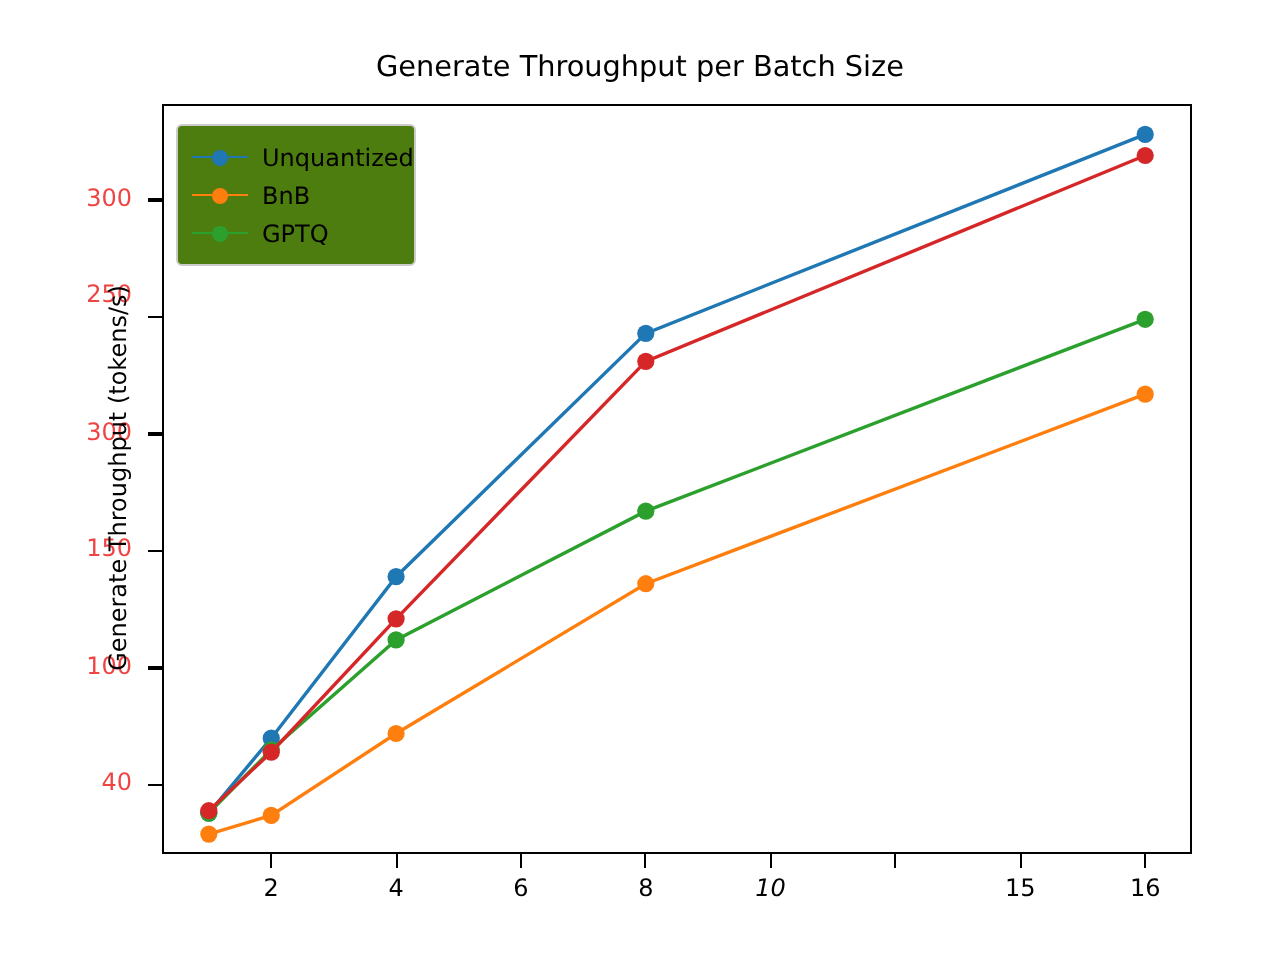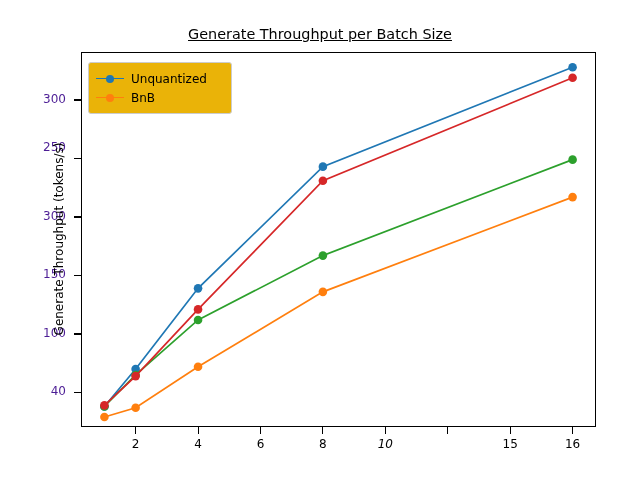--- a/index.html
+++ b/index.html
@@ -17,21 +17,20 @@
   }
   
   #chart-title {
     position: absolute;
     left: 0;
     top: 26px;
     width: 640px;
     text-align: center;
     font-size: 14.4px;
     color: #000000;
-    text-decoration: underline;
   }
   
   #x-axis-label {
     position: absolute;
     left: 81px;
     top: 452px;
     width: 515px;
     text-align: center;
     font-size: 12px;
     color: #000000;
@@ -77,40 +76,40 @@
     top: 427px;
     width: 1.1px;
     height: 7px;
     background: #000000;
   }
   .ticklabel-y {
     position: absolute;
     right: 574px;
     text-align: right;
     font-size: 12px;
-    color: #4c1d95;
+    color: #ef4444;
     white-space: nowrap;
   }
   .ticklabel-x {
     position: absolute;
     top: 437px;
     text-align: center;
     font-size: 12px;
     color: #000000;
     width: 40px;
   }
   
   #legend {
     position: absolute;
     left: 88px;
     top: 62px;
-    width: 144px;
+    width: 120px;
     padding: 6px 8px 6px 7px;
     box-sizing: border-box;
-    background: #eab308;
+    background: #4d7c0f;
     border: 1px solid #cccccc;
     border-radius: 3px;
   }
   .legend-row {
     display: flex;
     align-items: center;
     height: 19px;
   }
   .legend-swatch {
     width: 28px;
@@ -227,15 +226,22 @@
         </span>
         <span class="legend-text">Unquantized</span>
       </div>
       <div class="legend-row">
         <span class="legend-swatch">
           <span class="ln" style="background: rgb(255, 127, 14);"></span>
           <span class="mk" style="background: rgb(255, 127, 14);"></span>
         </span>
         <span class="legend-text">BnB</span>
       </div>
+      <div class="legend-row">
+        <span class="legend-swatch">
+          <span class="ln" style="background: rgb(44, 160, 44);"></span>
+          <span class="mk" style="background: rgb(44, 160, 44);"></span>
+        </span>
+        <span class="legend-text">GPTQ</span>
+      </div>
     </div>
 
 </div>
 
 </body></html>

